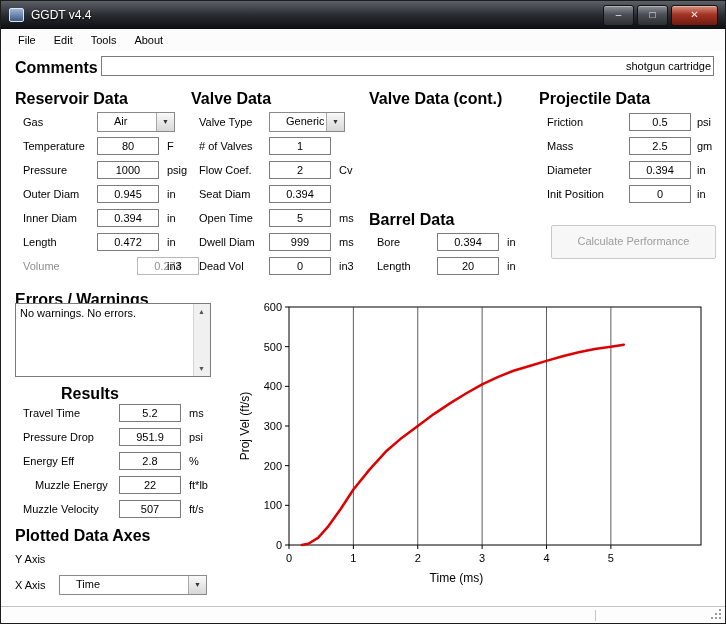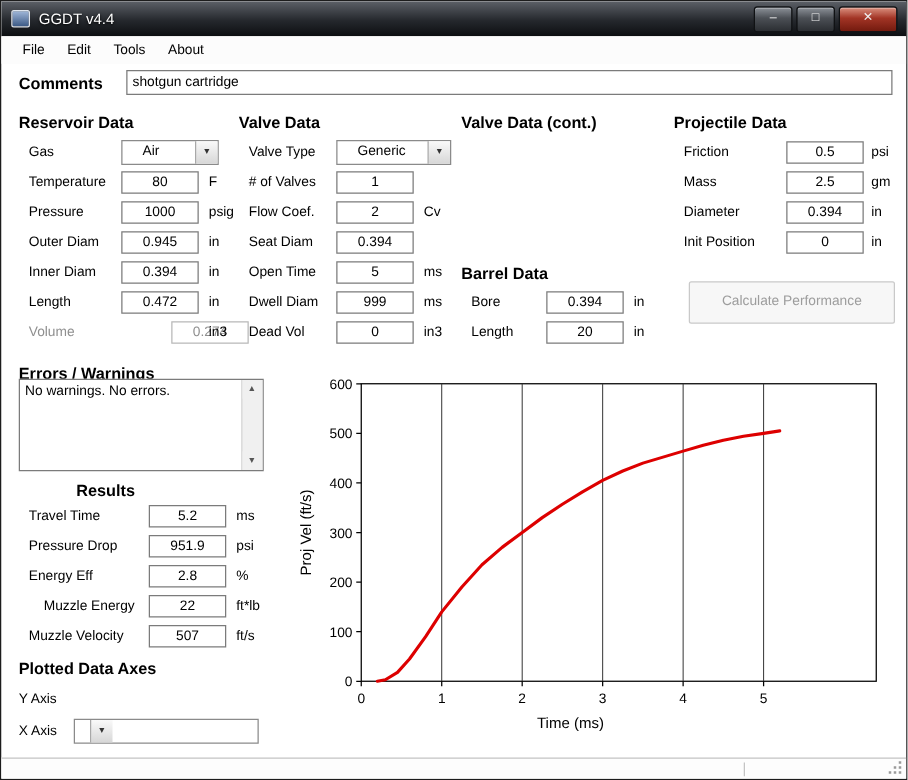--- a/index.html
+++ b/index.html
@@ -15,27 +15,27 @@
   .winbtns{position:absolute;right:7px;top:4px;display:flex;gap:3px;}
   .winbtn{width:29px;height:19px;border:1px solid #101214;border-radius:3px;color:#eee;
           background:linear-gradient(#8d9299,#4b4f55 45%,#2b2e32);
           font-size:10px;line-height:17px;text-align:center;box-shadow:inset 0 1px 0 rgba(255,255,255,.35);}
   .winbtn.close{width:45px;background:linear-gradient(#dc9180,#a23425 45%,#731a0e);}
   
   .menubar{position:absolute;left:0;top:28px;right:0;height:22px;background:#fcfcfc;
            display:flex;align-items:center;padding-left:8px;box-sizing:border-box;}
   .menuitem{padding:3px 9px 3px 9px;font-size:11px;}
   
-  .hdr{position:absolute;font-weight:bold;font-size:13px;white-space:nowrap;}
+  .hdr{position:absolute;font-weight:bold;font-size:16px;white-space:nowrap;}
   .lbl{position:absolute;font-size:11px;white-space:nowrap;}
   .unit{position:absolute;font-size:11px;white-space:nowrap;}
   .tb{position:absolute;height:18px;width:62px;border:1px solid #7b7b7b;background:#fff;
       font:11px "Liberation Sans",sans-serif;text-align:center;padding:0 2px;box-sizing:border-box;outline:none;color:#000;}
   .tb.dim{color:#8f8f8f;border-color:#b8b8b8;margin-left:40px;}
-  .tb.left{text-align:left;padding-left:4px;}
+  .tb.left{text-align:right;padding-left:4px;}
   .combo{position:absolute;height:20px;border:1px solid #8a8a8a;background:#fff;box-sizing:border-box;display:flex;padding-left:12px;}
   .combo .sel{flex:1;padding:2px 4px;font-size:11px;white-space:nowrap;overflow:hidden;}
   .combo .cbtn{width:17px;background:linear-gradient(#f9f9f9,#d7d7d7);border-left:1px solid #a8a8a8;
                text-align:center;font-size:7px;line-height:18px;color:#333;}
   .combo.hl{border-color:#4a4a4a;}
   .combo.hl .sel{background:#2e5bbd;color:#fff;}
   
   .errbox{position:absolute;left:14px;top:302px;width:196px;height:74px;border:1px solid #7b7b7b;
           background:#fff;box-sizing:border-box;}
   .errtext{position:absolute;left:4px;top:3px;right:18px;font-size:11px;}
@@ -109,21 +109,21 @@
 
   <span class="lbl" style="left:22px;top:235px;">Length</span>
   <input class="tb" style="left: 96px; top: 232px;" value="0.472">
   <span class="unit" style="left:166px;top:235px;">in</span>
 
   <span class="lbl" style="left:22px;top:259px;color:#8f8f8f;">Volume</span>
   <input class="tb dim" style="left: 96px; top: 256px;" value="0.274">
   <span class="unit" style="left:166px;top:259px;">in3</span>
 
   <span class="lbl" style="left:198px;top:115px;">Valve Type</span>
-  <div class="combo" style="left:268px;top:111px;width:92px;">
+  <div class="combo" style="left:268px;top:111px;width:76px;">
     <span class="sel">Generic</span>
     <span class="cbtn">▼</span>
   </div>
 
   <span class="lbl" style="left:198px;top:139px;"># of Valves</span>
   <input class="tb" style="left: 268px; top: 136px;" value="1">
 
   <span class="lbl" style="left:198px;top:163px;">Flow Coef.</span>
   <input class="tb" style="left: 268px; top: 160px;" value="2">
   <span class="unit" style="left:338px;top:163px;">Cv</span>
@@ -199,20 +199,21 @@
   <span class="lbl" style="left:22px;top:502px;">Muzzle Velocity</span>
   <input class="tb" style="left: 118px; top: 499px;" value="507">
   <span class="unit" style="left:188px;top:502px;">ft/s</span>
 
   <span class="hdr" style="left:14px;top:526px;">Plotted Data Axes</span>
 
   <span class="lbl" style="left:14px;top:552px;">Y Axis</span>
 
   <span class="lbl" style="left:14px;top:578px;">X Axis</span>
   <div class="combo" style="left:58px;top:574px;width:148px;">
+    <span class="sel">Time</span>
     <span class="cbtn">▼</span>
   </div>
 
   <div class="chart">
     <svg id="chart-svg" width="494" height="318">
         <rect x="60" y="10" width="412" height="238" fill="#ffffff" stroke="#000" stroke-width="1"></rect>
         <line x1="60" y1="248" x2="60" y2="252" stroke="#000"></line>
         <text x="60" y="265" text-anchor="middle" font-size="11">0</text>
         <line x1="124.375" y1="10" x2="124.375" y2="248" stroke="#333" stroke-width="0.8"></line>
         <line x1="124.375" y1="248" x2="124.375" y2="252" stroke="#000"></line>

